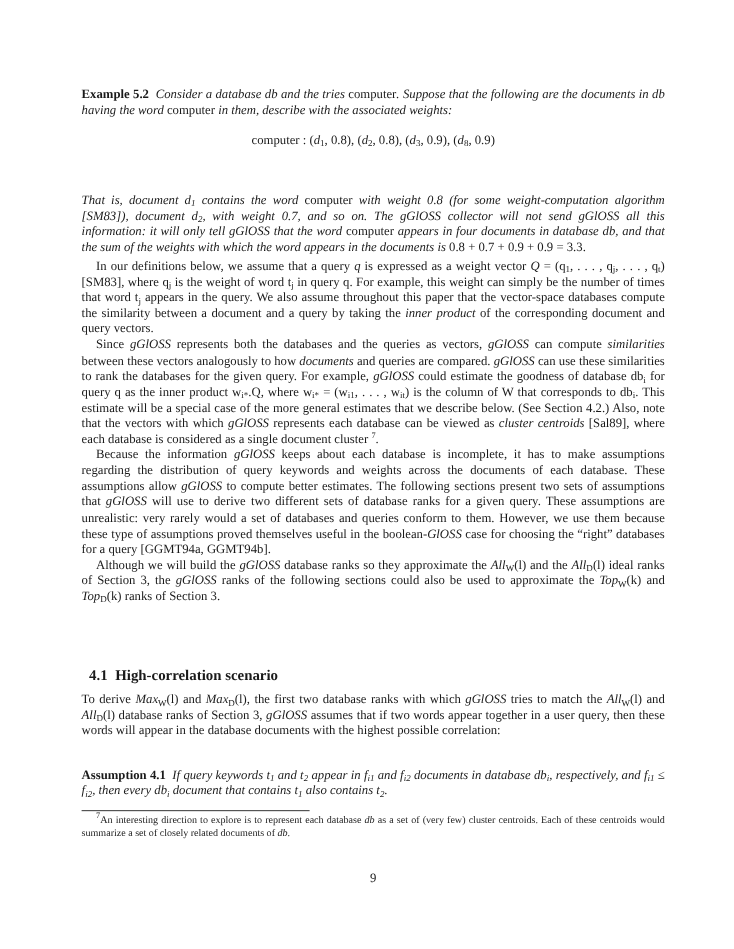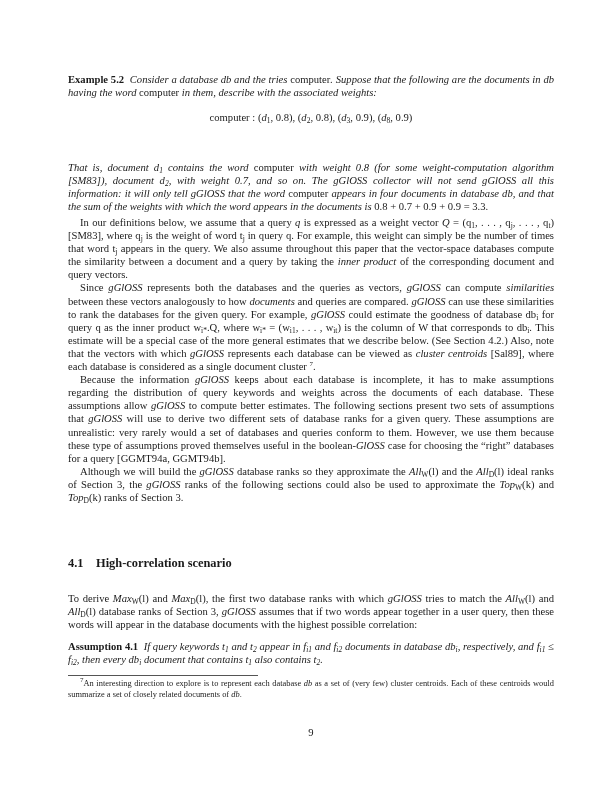--- a/index.html
+++ b/index.html
@@ -11,23 +11,23 @@
   i, .it { font-style: italic; }
   b { font-weight: bold; }
   sub { font-size: 7.5px; vertical-align: -2px; line-height: 0; }
   sup { font-size: 7px; vertical-align: 4px; line-height: 0; }
   .indent { text-indent: 12px; }
   #example { position: absolute; top: 73px; }
   #example-formula { position: absolute; top: 111px; width: 486px; text-align: center; }
   #example-explain { position: absolute; top: 138px; margin-top: 23px; }
   #body-paras { position: absolute; top: 216px; }
   #section-heading { position: absolute; top: 556px; font-family: "Liberation Serif", "DejaVu Serif", serif;
-                     font-size: 12.4px; font-weight: bold; }
+                     font-size: 12.4px; font-weight: bold; text-align: center; }
   #section-heading .num { display: inline-block; width: 28px; }
-  #section-intro { position: absolute; top: 592px; }
+  #section-intro { position: absolute; top: 577px; }
   #assumption { position: absolute; top: 640px; }
   #footnote-rule { position: absolute; top: 675px; left: 0; width: 190px; height: 0;
                    border-top: 0.8px solid #555; }
   #footnote { position: absolute; top: 679px; font-size: 8.4px; line-height: 10.6px; }
   #page-number { position: absolute; top: 727px; width: 486px; text-align: center;
                  font-family: "Liberation Serif", "DejaVu Serif", serif; font-size: 10.6px; }
   .mono { font-family: "Liberation Serif", "DejaVu Serif", serif; font-style: normal; }
 </style>
 </head>
 <body>

